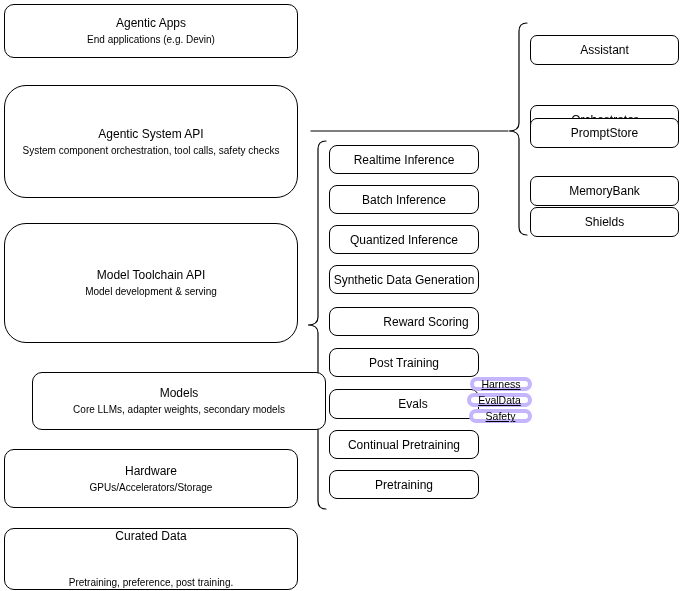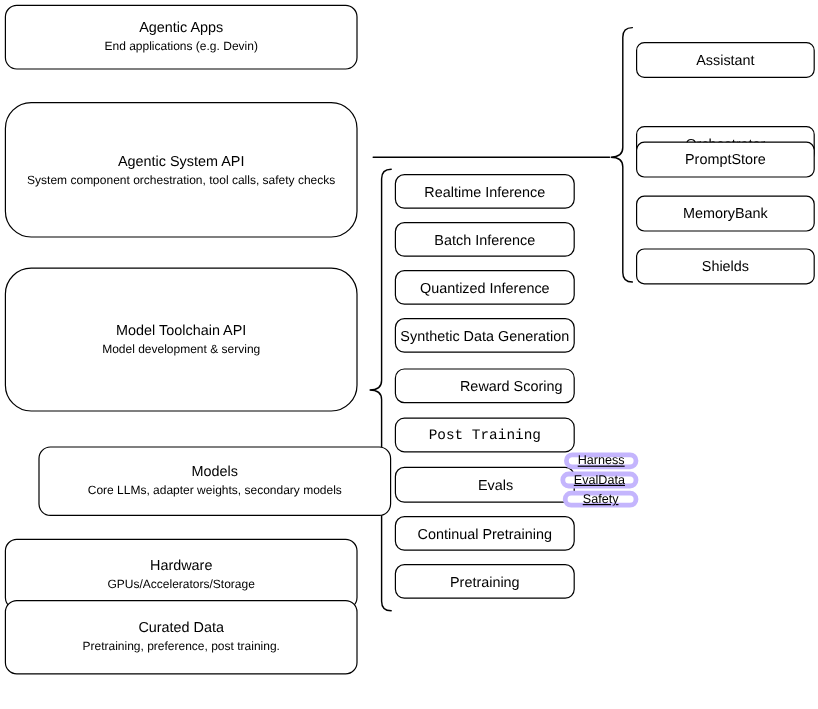--- a/index.html
+++ b/index.html
@@ -92,41 +92,41 @@
   <div class="node layer r10" style="top:372px; height:58px;margin-left:28px;">
     <div class="title">Models</div>
     <div class="sub">Core LLMs, adapter weights, secondary models</div>
   </div>
 
   <div class="node layer r10" style="top:449px; height:59px;">
     <div class="title">Hardware</div>
     <div class="sub">GPUs/Accelerators/Storage</div>
   </div>
 
-  <div class="node layer r10" style="top:500px; height:62px;">
+  <div class="node layer r10" style="top:528px; height:62px;justify-content:space-between;">
     <div class="title">Curated Data</div>
     <div class="sub">Pretraining, preference, post training.</div>
   </div>
 
   <div class="node midbox" style="top:145px;">
     <span>Realtime Inference</span>
   </div>
   <div class="node midbox" style="top:185px;">
     <span>Batch Inference</span>
   </div>
   <div class="node midbox" style="top:225px;">
     <span>Quantized Inference</span>
   </div>
   <div class="node midbox" style="top:265px;">
     <span>Synthetic Data Generation</span>
   </div>
   <div class="node midbox" style="top:307px;padding-left:44px;">
     <span>Reward Scoring</span>
   </div>
-  <div class="node midbox" style="top:348px;font-family:Liberation Mono, monospace;">
+  <div class="node midbox" style="top:348px;">
     <span>Post Training</span>
   </div>
   <div class="node midbox" style="top:389px; height:30px;padding-left:18px;">
     <span>Evals</span>
   </div>
   <div class="node midbox" style="top:430px;">
     <span>Continual Pretraining</span>
   </div>
   <div class="node midbox" style="top:470px;">
     <span>Pretraining</span>
@@ -144,20 +144,20 @@
 
   <div class="node rightbox" style="top:35px;">
     <span>Assistant</span>
   </div>
   <div class="node rightbox" style="top:67px;margin-top:38px;">
     <span>Orchestrator</span>
   </div>
   <div class="node rightbox" style="top:118px;">
     <span>PromptStore</span>
   </div>
-  <div class="node rightbox" style="top:163px;">
+  <div class="node rightbox" style="top:176px;">
     <span>MemoryBank</span>
   </div>
   <div class="node rightbox" style="top:207px;">
     <span>Shields</span>
   </div>
 
 </div>
 
 </body></html>

